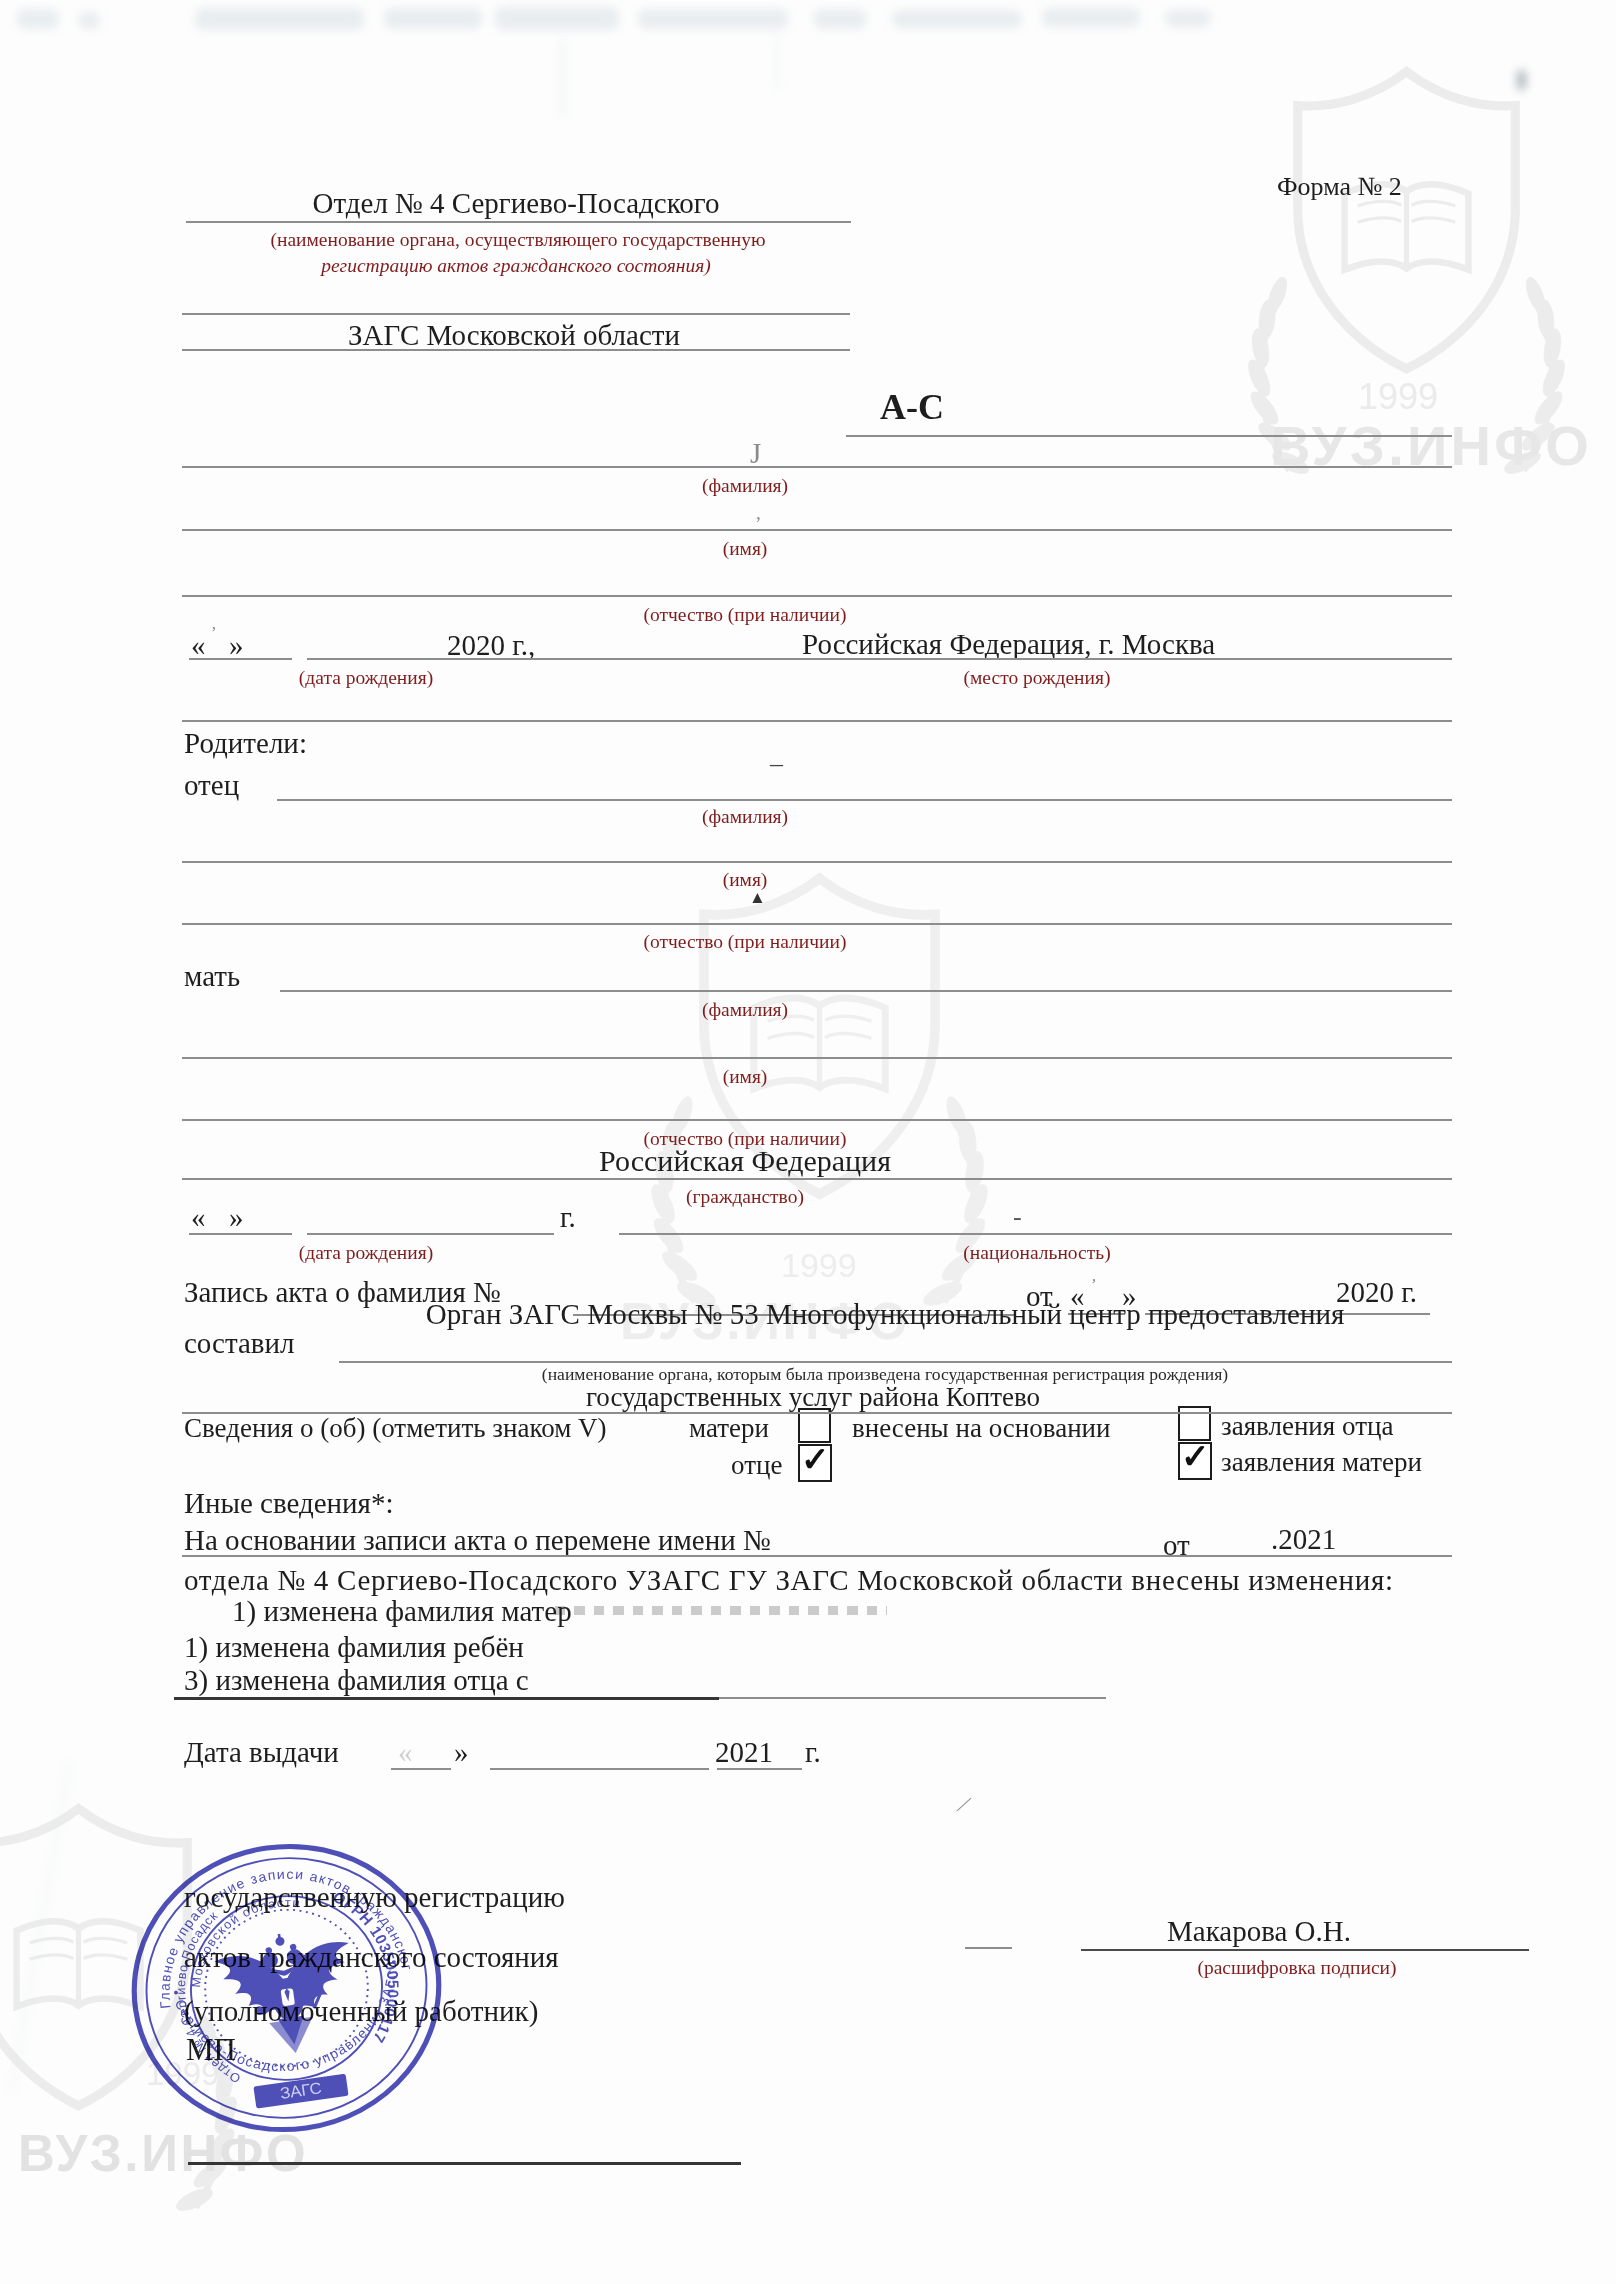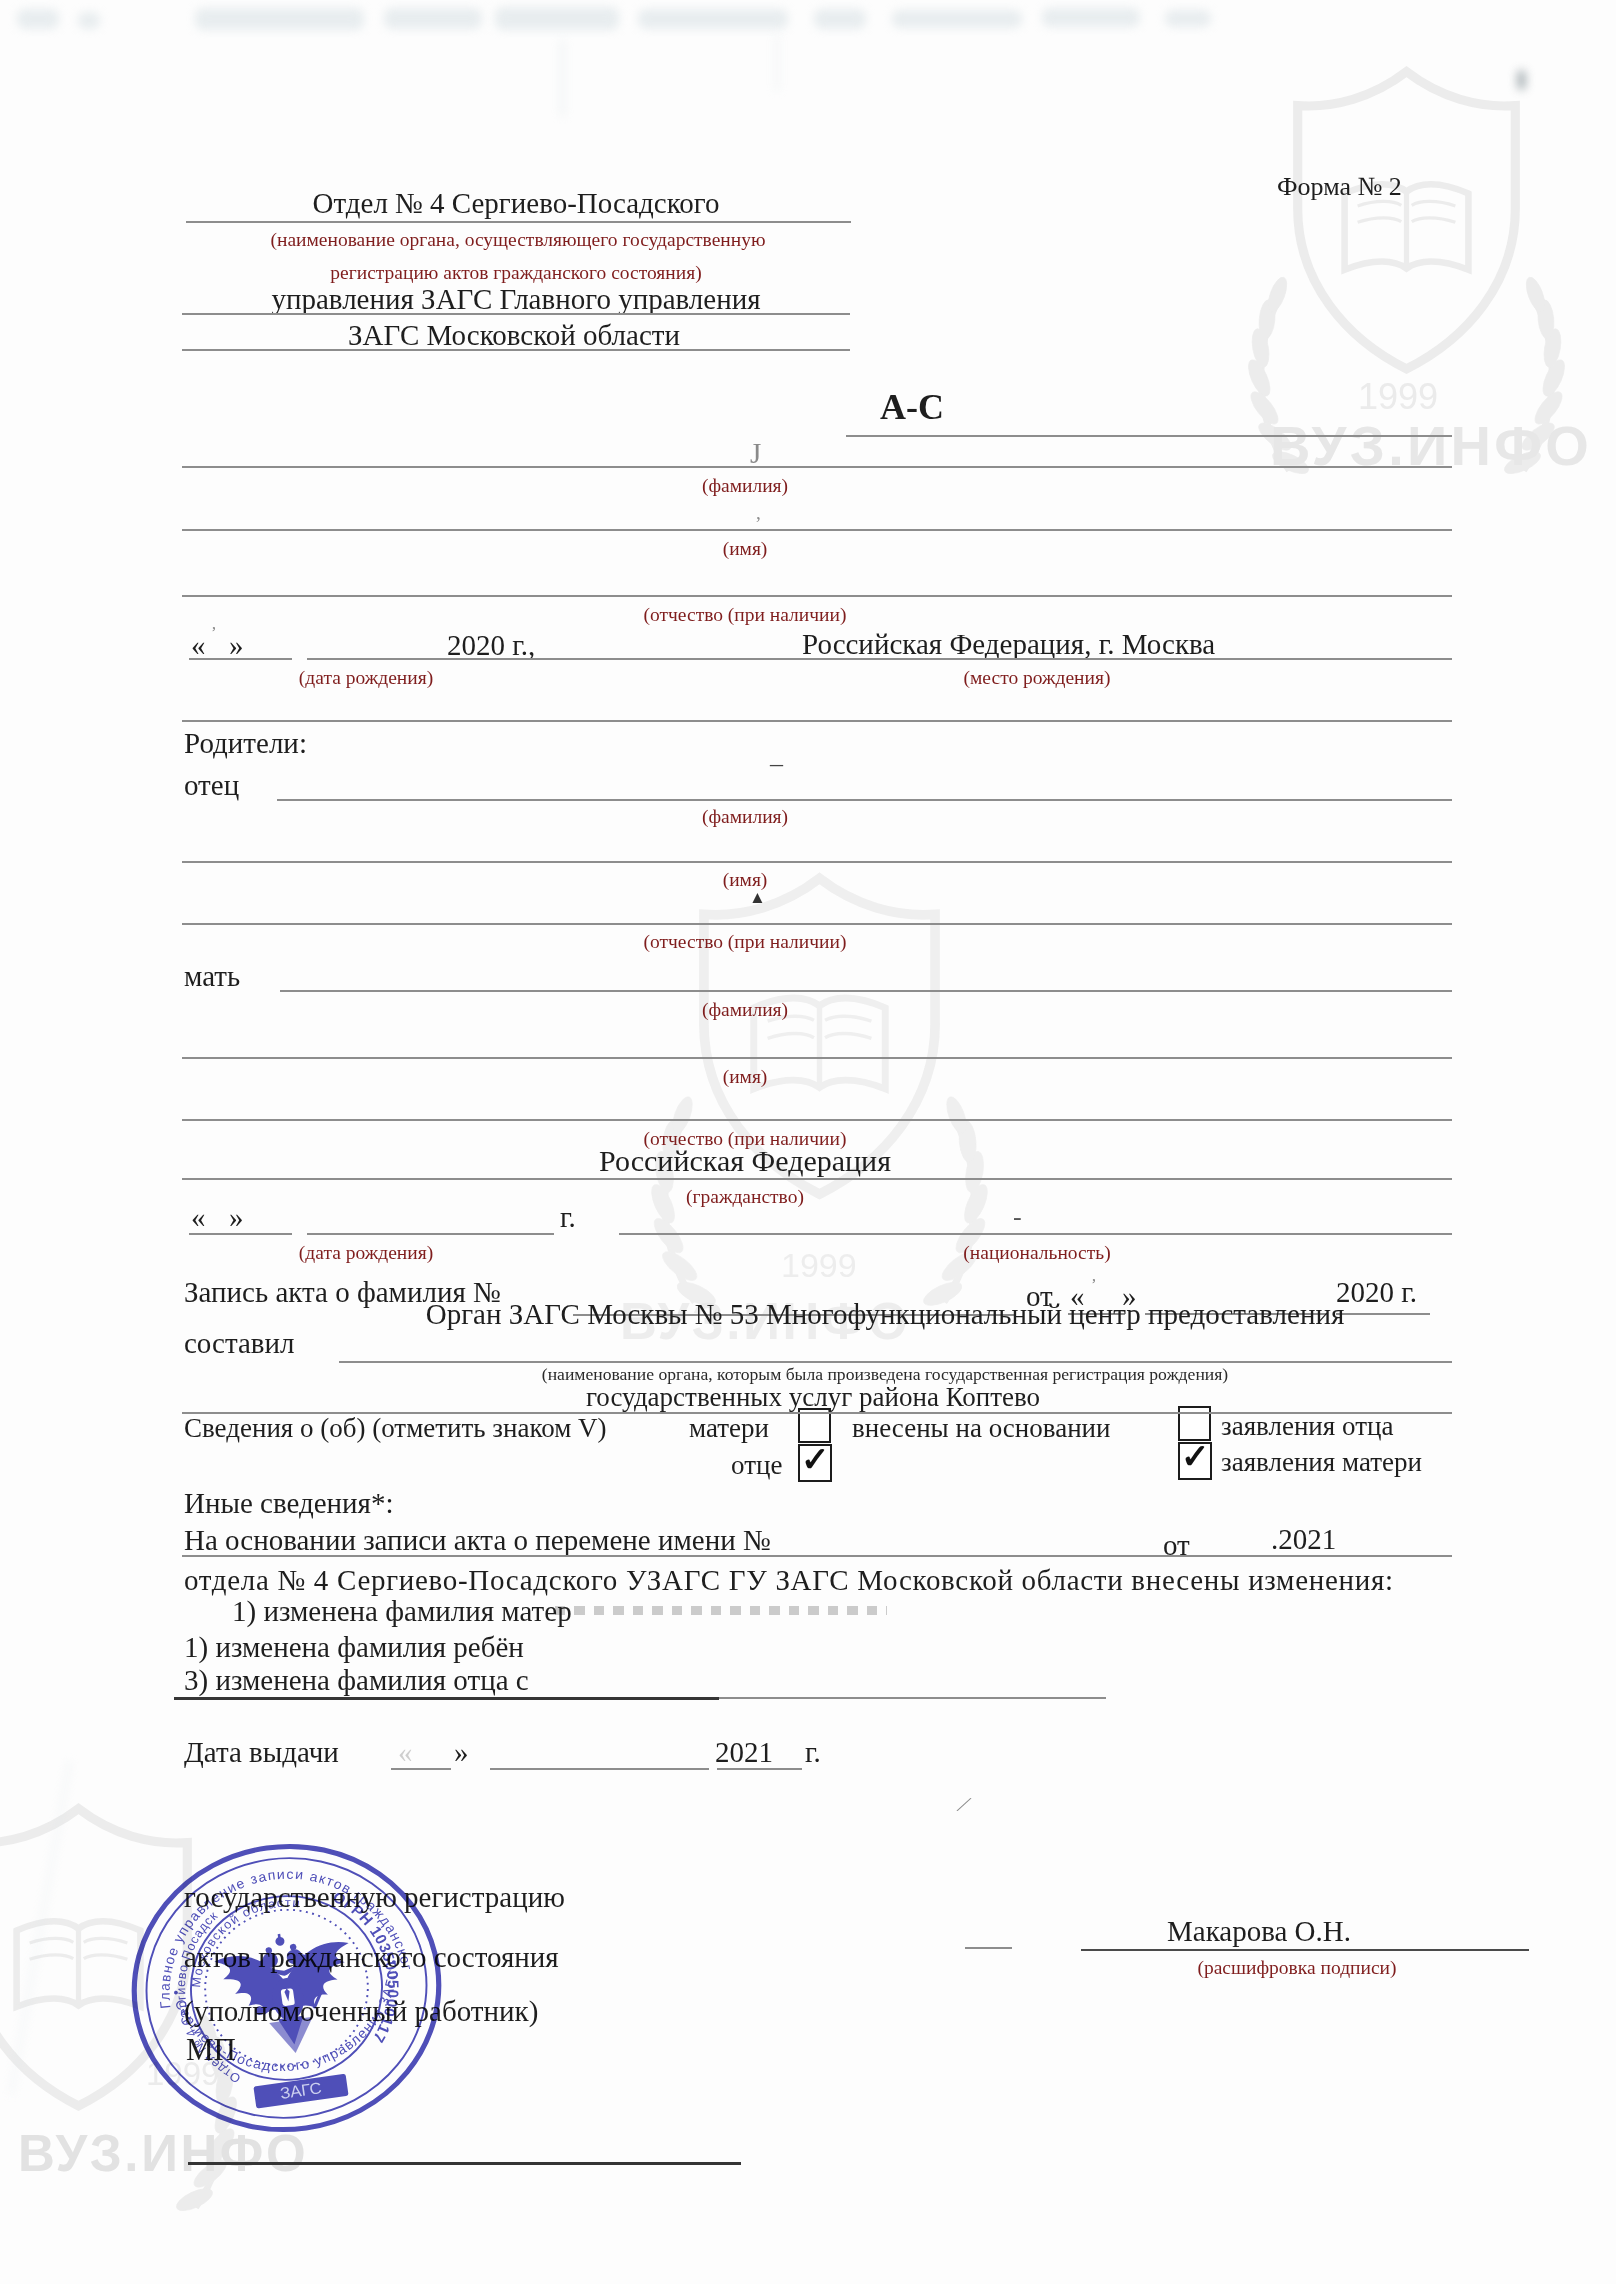--- a/index.html
+++ b/index.html
@@ -81,22 +81,21 @@
     <div class="blob" style="left:1165px;top:10.4px;width:46px;height:17px"></div>
     <div class="blob" style="left:560px;top:39px;width:5.2px;height:78px;opacity:.35"></div>
     <div class="blob" style="left:775px;top:33px;width:3.9px;height:59px;opacity:.3"></div>
     <div class="blob" style="left:1517px;top:70px;width:9px;height:19.5px;opacity:.8;background:#9aa4a8"></div>
     <div class="blob" style="left:39px;top:1758px;width:3.3px;height:339px;opacity:.35;transform:rotate(10deg)"></div>
   </div>
 
   <div class="t c zc" style="left:516px;top:188px;font-size:29px;">Отдел № 4 Сергиево-Посадского</div>
   <div class="ln zc" style="left:186px;top:221px;width:665px"></div>
   <div class="t c zc sm" style="left:518px;top:229px;">(наименование органа, осуществляющего государственную</div>
-  <div class="t c zc sm" style="left:516px;top:262px;">регистрацию актов гражданского состояния)</div>
-  <div class="t c zc" style="left:516px;top:284px;font-size:29px;">управления ЗАГС Главного управления</div>
+  <div class="t c zc sm" style="left:516px;top:255px;font-style:italic;">регистрацию актов гражданского состояния)</div>
   <div class="ln zc" style="left:182px;top:313px;width:668px"></div>
   <div class="t c zc" style="left:514px;top:320px;font-size:29px;">ЗАГС Московской области</div>
   <div class="ln zc" style="left:182px;top:349px;width:668px"></div>
   <div class="t zc" style="left:1277px;top:173px;font-size:26px;">Форма № 2</div>
 
   <div class="t zc" style="left:880px;top:388px;font-size:36px;font-weight:bold;">А-С</div>
   <div class="ln zc" style="left:846px;top:435px;width:606px"></div>
 
   <div class="t zc faint" style="left:750px;top:438px;font-size:29px;">J</div>
   <div class="ln zc" style="left:182px;top:466px;width:1270px"></div>

